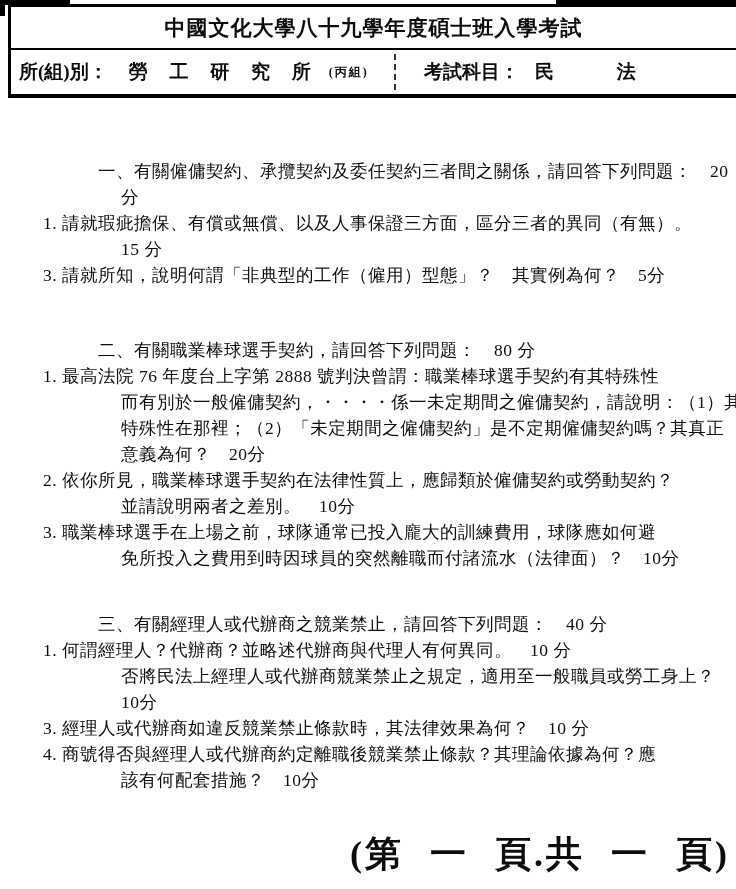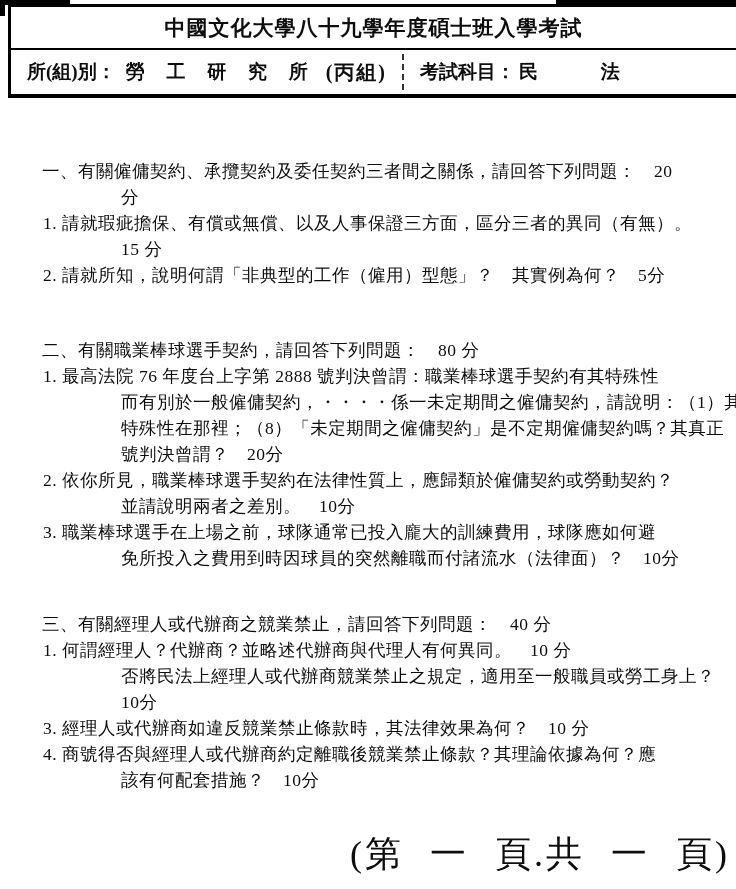--- a/index.html
+++ b/index.html
@@ -49,40 +49,41 @@
   .fields-row {
     height: 44px;
     display: flex;
     align-items: stretch;
     font-weight: 700;
   }
   .dept-cell {
     flex: 0 0 375px;
     display: flex;
     align-items: center;
-    padding-left: 16px;
+    padding-left: 8px;
     font-size: 19px;
     white-space: nowrap;
   }
   .dept-value {
-    margin-left: 10px;
+    margin-left: 21px;
     word-spacing: 13px;
     letter-spacing: 2px;
   }
   .dept-group {
-    font-size: 20px;
+    font-size: 12px;
     margin-left: 16px;
     letter-spacing: 2px;
   }
   .subject-cell {
     flex: 1;
     display: flex;
     align-items: center;
     font-size: 19px;
     white-space: nowrap;
+    gap: 12px;
   }
   .subject-divider {
     align-self: center;
     height: 36px;
     border-left: 2px dashed #333;
     margin-right: 16px;
   }
   .subject-value {
     margin-left: 4px;
     word-spacing: 58px;
@@ -97,31 +98,31 @@
     font-size: 17.5px;
   }
   .question-section { }
   .sec-1 { margin-bottom: 49px; }
   .sec-2 { margin-bottom: 40px; }
   .ln {
     line-height: 26px;
     white-space: nowrap;
     letter-spacing: 0.5px;
   }
-  .ln-sec  { padding-left: 42px; }
+  .ln-sec  { padding-left: 98px; }
   .ln-num  { padding-left: 43px; }
   .ln-cont { padding-left: 121px; }
 
   
   .footer {
     position: absolute;
     top: 830px;
     right: 6px;
     font-size: 36px;
-    font-weight: 400;
+    font-weight: 700;
     letter-spacing: 3px;
     word-spacing: 14px;
     white-space: nowrap;
   }
 </style>
 </head>
 <body>
 
 <div class="page">
 
@@ -145,29 +146,29 @@
     </div>
   </div>
 
   <div class="body-block">
 
     <div class="question-section sec-1">
       <div class="ln ln-sec">一、有關僱傭契約、承攬契約及委任契約三者間之關係，請回答下列問題：　20</div>
       <div class="ln ln-cont">分</div>
       <div class="ln ln-num">1. 請就瑕疵擔保、有償或無償、以及人事保證三方面，區分三者的異同（有無）。</div>
       <div class="ln ln-cont">15 分</div>
-      <div class="ln ln-num">2. 請就所知，說明何謂「非典型的工作（僱用）型態」？　其實例為何？　5分</div>
+      <div class="ln ln-num">3. 請就所知，說明何謂「非典型的工作（僱用）型態」？　其實例為何？　5分</div>
     </div>
 
     <div class="question-section sec-2">
       <div class="ln ln-sec">二、有關職業棒球選手契約，請回答下列問題：　80 分</div>
       <div class="ln ln-num">1. 最高法院 76 年度台上字第 2888 號判決曾謂：職業棒球選手契約有其特殊性</div>
       <div class="ln ln-cont">而有別於一般僱傭契約，・・・・係一未定期間之僱傭契約，請說明：（1）其</div>
-      <div class="ln ln-cont">特殊性在那裡；（8）「未定期間之僱傭契約」是不定期僱傭契約嗎？其真正</div>
-      <div class="ln ln-cont">號判決曾謂？　20分</div>
+      <div class="ln ln-cont">特殊性在那裡；（2）「未定期間之僱傭契約」是不定期僱傭契約嗎？其真正</div>
+      <div class="ln ln-cont">意義為何？　20分</div>
       <div class="ln ln-num">2. 依你所見，職業棒球選手契約在法律性質上，應歸類於僱傭契約或勞動契約？</div>
       <div class="ln ln-cont">並請說明兩者之差別。　10分</div>
       <div class="ln ln-num">3. 職業棒球選手在上場之前，球隊通常已投入龐大的訓練費用，球隊應如何避</div>
       <div class="ln ln-cont">免所投入之費用到時因球員的突然離職而付諸流水（法律面）？　10分</div>
     </div>
 
     <div class="question-section sec-3">
       <div class="ln ln-sec">三、有關經理人或代辦商之競業禁止，請回答下列問題：　40 分</div>
       <div class="ln ln-num">1. 何謂經理人？代辦商？並略述代辦商與代理人有何異同。　10 分</div>
       <div class="ln ln-cont">否將民法上經理人或代辦商競業禁止之規定，適用至一般職員或勞工身上？</div>

